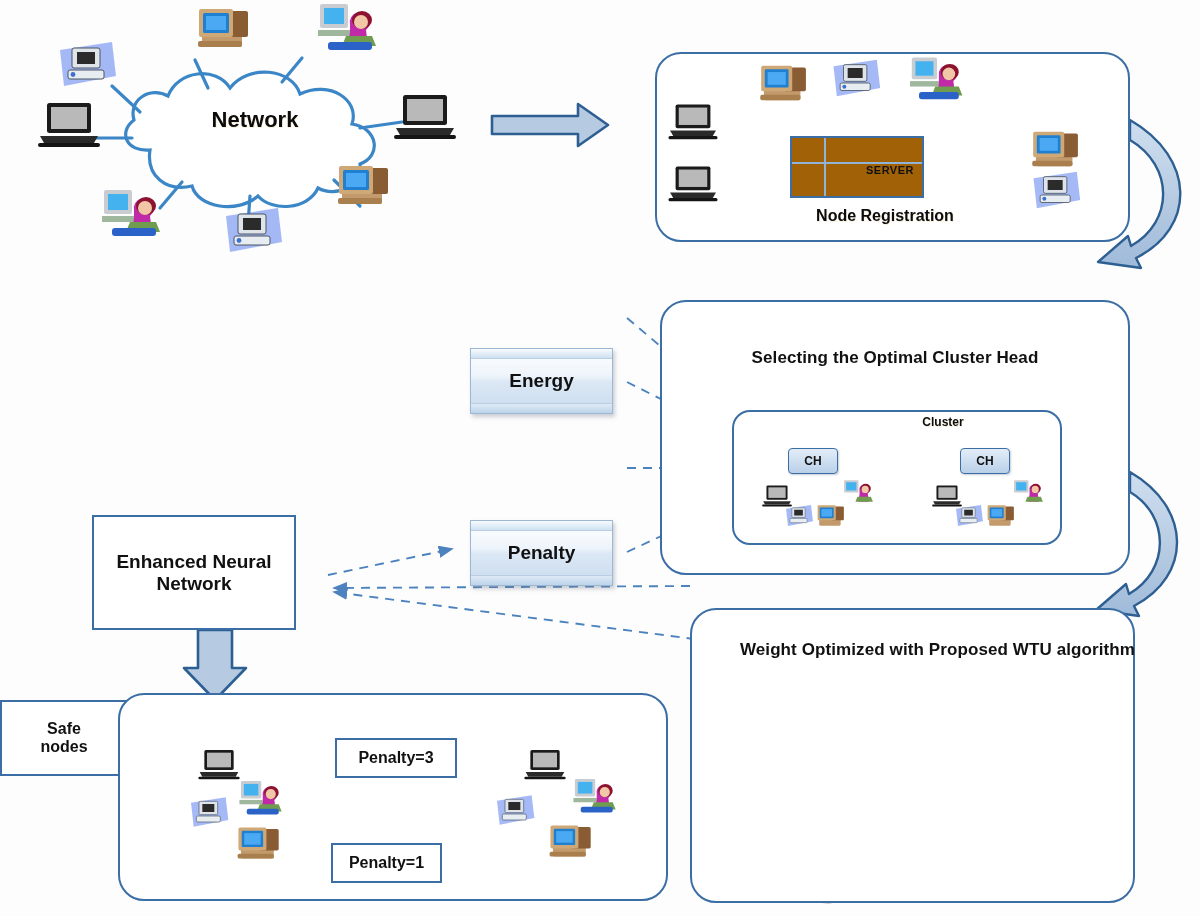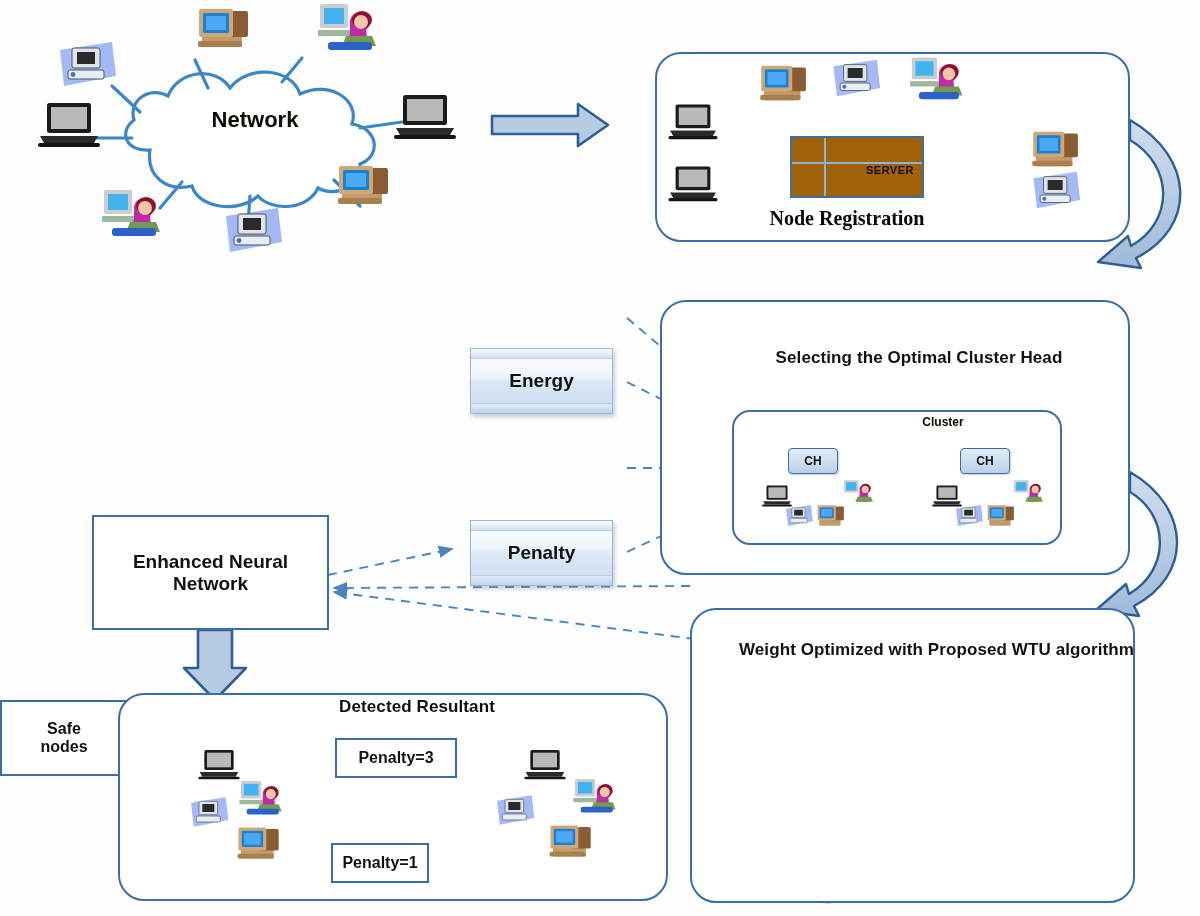--- a/index.html
+++ b/index.html
@@ -40,21 +40,20 @@
     border-radius: 26px;
     background: #fff;
   }
   .panel-title {
     position: absolute;
     width: 100%;
     text-align: center;
     font-weight: bold;
     font-size: 17px;
     letter-spacing: 0.1px;
-    margin-left: 24px;
   }
 
   
   .subpanel {
     position: absolute;
     border: 2px solid #3b6ea5;
     border-radius: 18px;
     background: #fff;
   }
 
@@ -439,21 +438,21 @@
     </svg>
   </div>
 
   <div class="panel" style="left:655px; top:52px; width:475px; height:190px;">
   </div>
   <div class="server" style="left:790px; top:136px; width:134px; height:62px;">
     <div class="vline" style="left:32px;"></div>
     <div class="hline" style="top:24px;"></div>
     <div class="stxt">SERVER</div>
   </div>
-  <div class="lbl" style="left:682px; top:206px; width:330px; font-size:20px;font-family:Liberation Serif, serif;">Node Registration</div>
+  <div class="lbl" style="left:720px; top:206px; width:330px; font-size:16px;">Node Registration</div>
 
   <div class="icon" style="left:668px;top:102px;">
     <svg width="50" height="38" viewBox="0 0 62 48">
       <rect x="9" y="3" width="44" height="30" rx="2.5" fill="#1b1b1b"></rect>
       <rect x="13" y="7" width="36" height="22" fill="#b9b9b9"></rect>
       <path d="M2,36 L60,36 L56,43 L6,43 Z" fill="#2a2a2a"></path>
       <rect x="0" y="43" width="62" height="4" rx="2" fill="#151515"></rect>
     </svg>
   </div>
   <div class="icon" style="left:668px;top:164px;">
@@ -602,41 +601,40 @@
       <rect x="8" y="8" width="20" height="16" fill="#45b2f0"></rect>
       <path d="M34,24 a10,10 0 1,1 16,6 l2,16 h-20 l2,-14 z" fill="#c02aa8"></path>
       <path d="M36,20 a10,9 0 1,1 20,0 a10,9 0 1,1 -20,0" fill="#8c1230"></path>
       <circle cx="45" cy="22" r="7" fill="#f2c7a8"></circle>
       <path d="M30,36 h26 l4,10 h-34 z" fill="#6f9c4f"></path>
     </svg>
   </div>
 
   <div class="panel" style="left:690px; top:608px; width:445px; height:295px;">
   </div>
-  <div class="panel-title" style="left:690px; top:640px; width:445px;">Weight Optimized with
+  <div class="panel-title" style="left:690px; top:640px; width:445px;text-align:right;">Weight Optimized with
 Proposed WTU algorithm</div>
 
-  <div class="box" style="left:92px; top:515px; width:237px; height:115px; font-size:19px;">
+  <div class="box" style="left:92px; top:515px; width:204px; height:115px; font-size:19px;">
     <span style="white-space:pre-line;">Enhanced Neural
 Network</span>
   </div>
 
   <div class="box" style="left:0px; top:700px; width:128px; height:76px; font-size:16px;">
     <span style="white-space:pre-line;">Safe
 nodes</span>
   </div>
 
   <div class="panel" style="left:118px; top:693px; width:550px; height:208px;">
   </div>
-  <div class="panel-title" style="left:118px; top:697px; width:550px;">Detected Resultant</div>
 
   <div class="box" style="left:335px; top:738px; width:122px; height:40px; font-size:16px;">
     <span>Penalty=3</span>
   </div>
-  <div class="box" style="left:331px; top:843px; width:98px; height:40px; font-size:16px;">
+  <div class="box" style="left:331px; top:843px; width:111px; height:40px; font-size:16px;">
     <span>Penalty=1</span>
   </div>
 
   <div class="icon" style="left:198px;top:748px;">
     <svg width="42" height="32" viewBox="0 0 62 48">
       <rect x="9" y="3" width="44" height="30" rx="2.5" fill="#1b1b1b"></rect>
       <rect x="13" y="7" width="36" height="22" fill="#b9b9b9"></rect>
       <path d="M2,36 L60,36 L56,43 L6,43 Z" fill="#2a2a2a"></path>
       <rect x="0" y="43" width="62" height="4" rx="2" fill="#151515"></rect>
     </svg>

